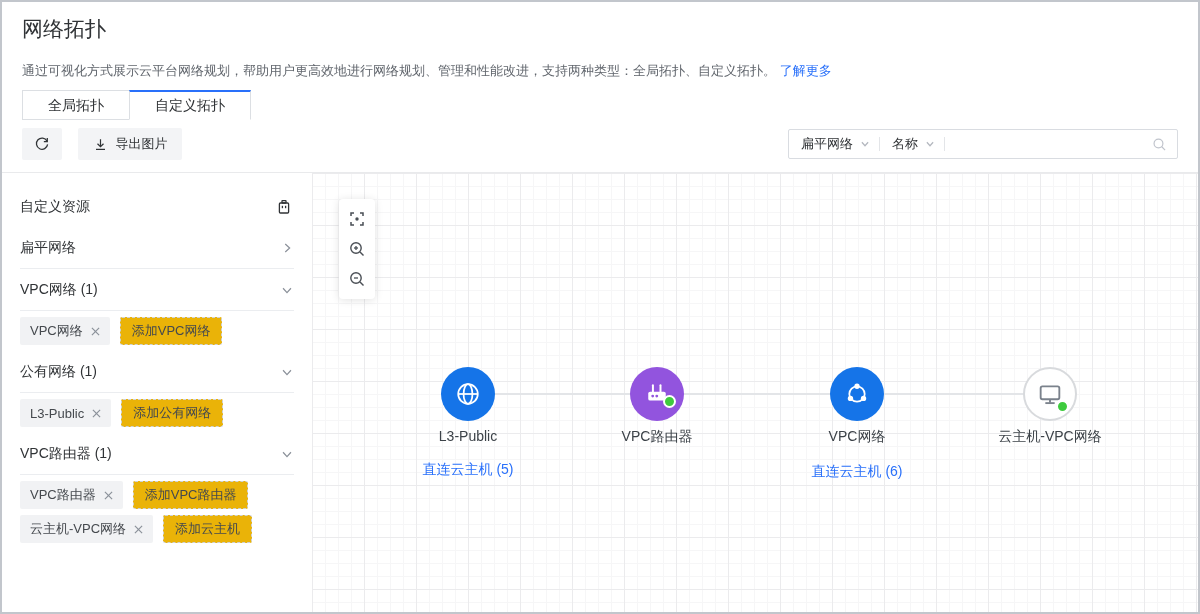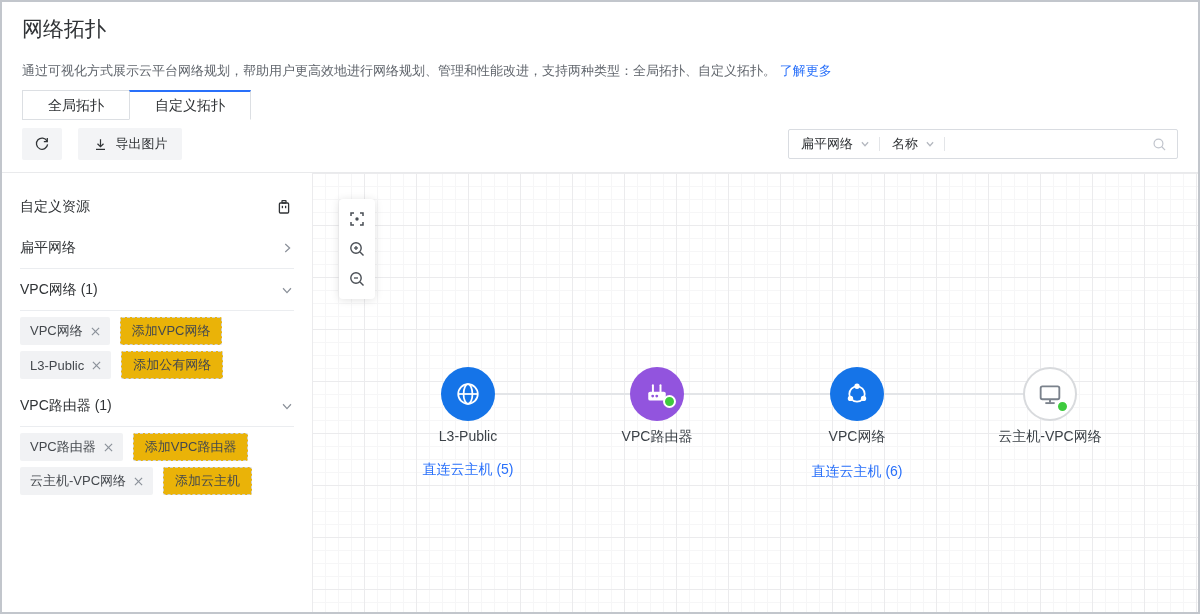--- a/index.html
+++ b/index.html
@@ -212,20 +212,28 @@
         <span class="tag-close">
           <svg width="9" height="9" viewBox="0 0 10 10">
               <line x1="1" y1="1" x2="9" y2="9" stroke="#8a9099" stroke-width="1.3"></line>
               <line x1="9" y1="1" x2="1" y2="9" stroke="#8a9099" stroke-width="1.3"></line>
             </svg>
         </span>
       </span>
       <span class="tag-add">添加VPC网络</span>
     </div>
 
+    <div class="section-row">
+      <span class="section-label">公有网络 (1)</span>
+      <span>
+        <svg width="14" height="14" viewBox="0 0 16 16">
+            <polyline points="3.5,6 8,11 12.5,6" fill="none" stroke="#8a9099" stroke-width="1.4"></polyline>
+          </svg>
+      </span>
+    </div>
     <div class="tag-row">
       <span class="tag">
         <span>L3-Public</span>
         <span class="tag-close">
           <svg width="9" height="9" viewBox="0 0 10 10">
               <line x1="1" y1="1" x2="9" y2="9" stroke="#8a9099" stroke-width="1.3"></line>
               <line x1="9" y1="1" x2="1" y2="9" stroke="#8a9099" stroke-width="1.3"></line>
             </svg>
         </span>
       </span>

